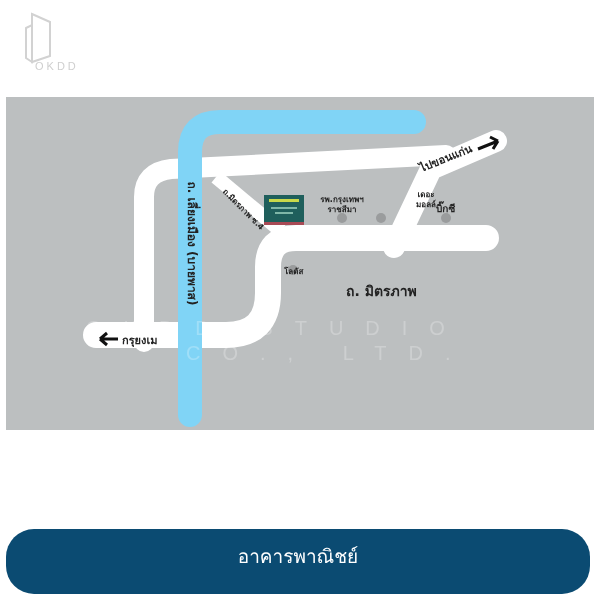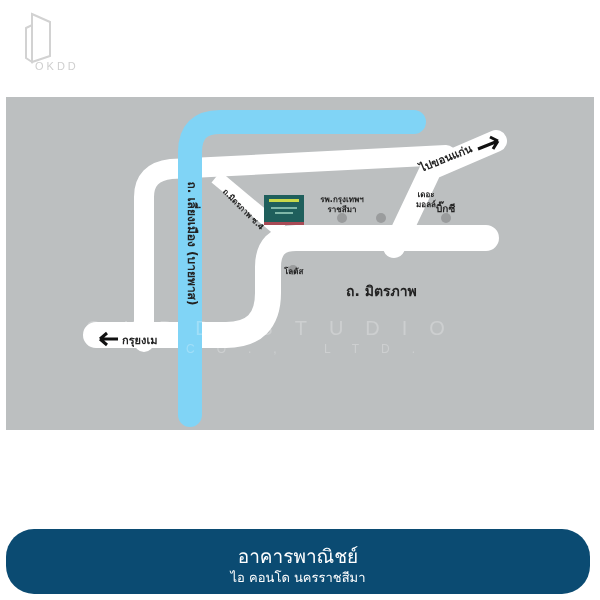--- a/index.html
+++ b/index.html
@@ -75,19 +75,18 @@
   <div class="lbl" style="left:210px; top:106px; font-size:8px; transform:rotate(45deg);">ถ.มิตรภาพ ซ.4</div>
   <div class="lbl" style="left:412px; top:52px; font-size:11px; transform:rotate(-22deg);">ไปขอนแก่น</div>
   <div class="lbl" style="left:116px; top:234px; font-size:11px;">กรุยงเม</div>
 
   <div class="lbl" style="left:306px; top:98px; font-size:8px; text-align:center; width:60px; white-space:normal; line-height:10px;">รพ.กรุงเทพฯ ราชสีมา</div>
   <div class="lbl" style="left:362px; top:93px; font-size:8px; text-align:center; width:28px; white-space:normal; line-height:10px;margin-left:44px;">เดอะ มอลล์</div>
   <div class="lbl" style="left:430px; top:104px; font-size:10px;">บิ๊กซี</div>
   <div class="lbl" style="left:278px; top:168px; font-size:8px;">โลตัส</div>
 
   <div class="watermark" style="left:80px; top:220px;">OKDD STUDIO</div>
-  <div class="watermark" style="left:180px; top:245px; font-size:12px;">CO., LTD.</div>
+  <div class="watermark" style="left:180px; top:245px; font-size:20px;">CO., LTD.</div>
 </div>
 
 <div class="banner">
   <div class="title">อาคารพาณิชย์</div>
-  <div class="sub">ไอ คอนโด นครราชสีมา</div>
 </div>
 
 </body></html>

